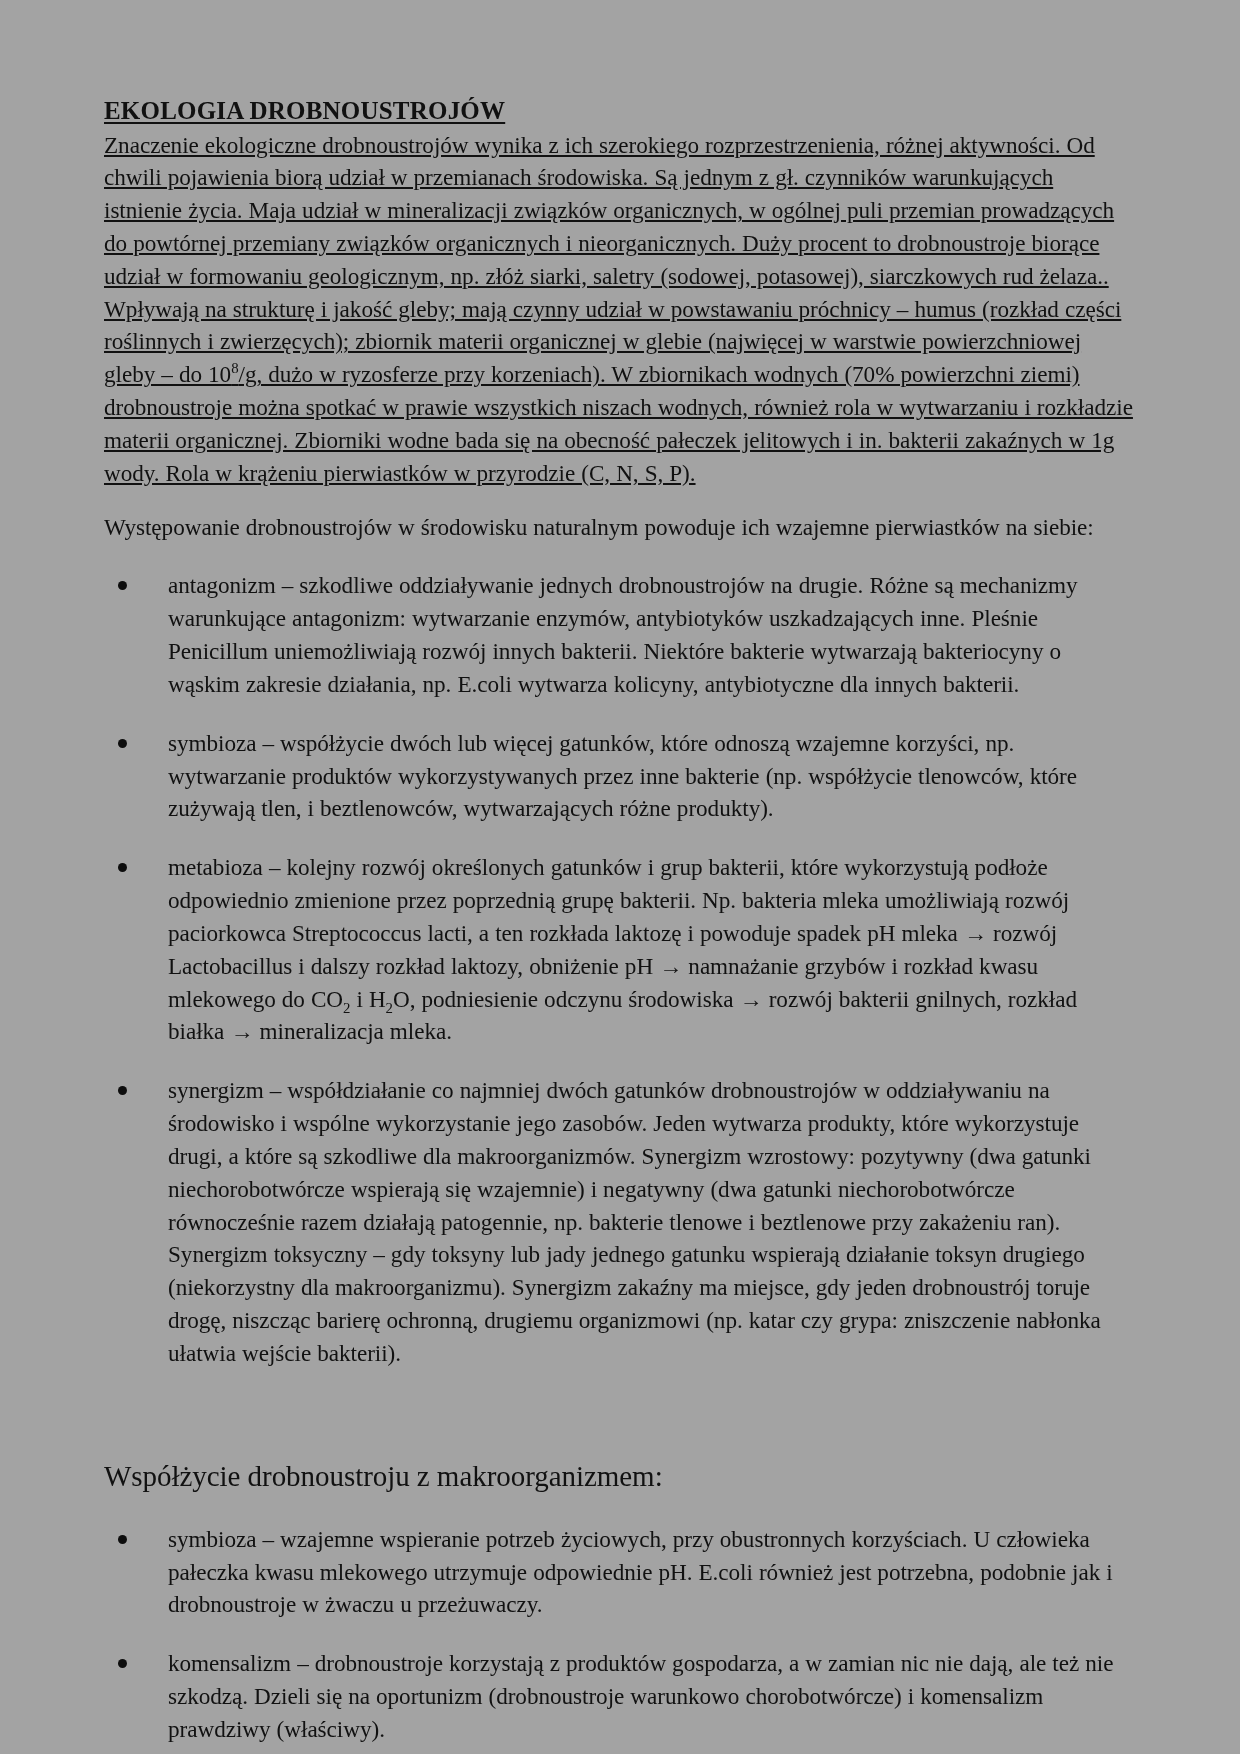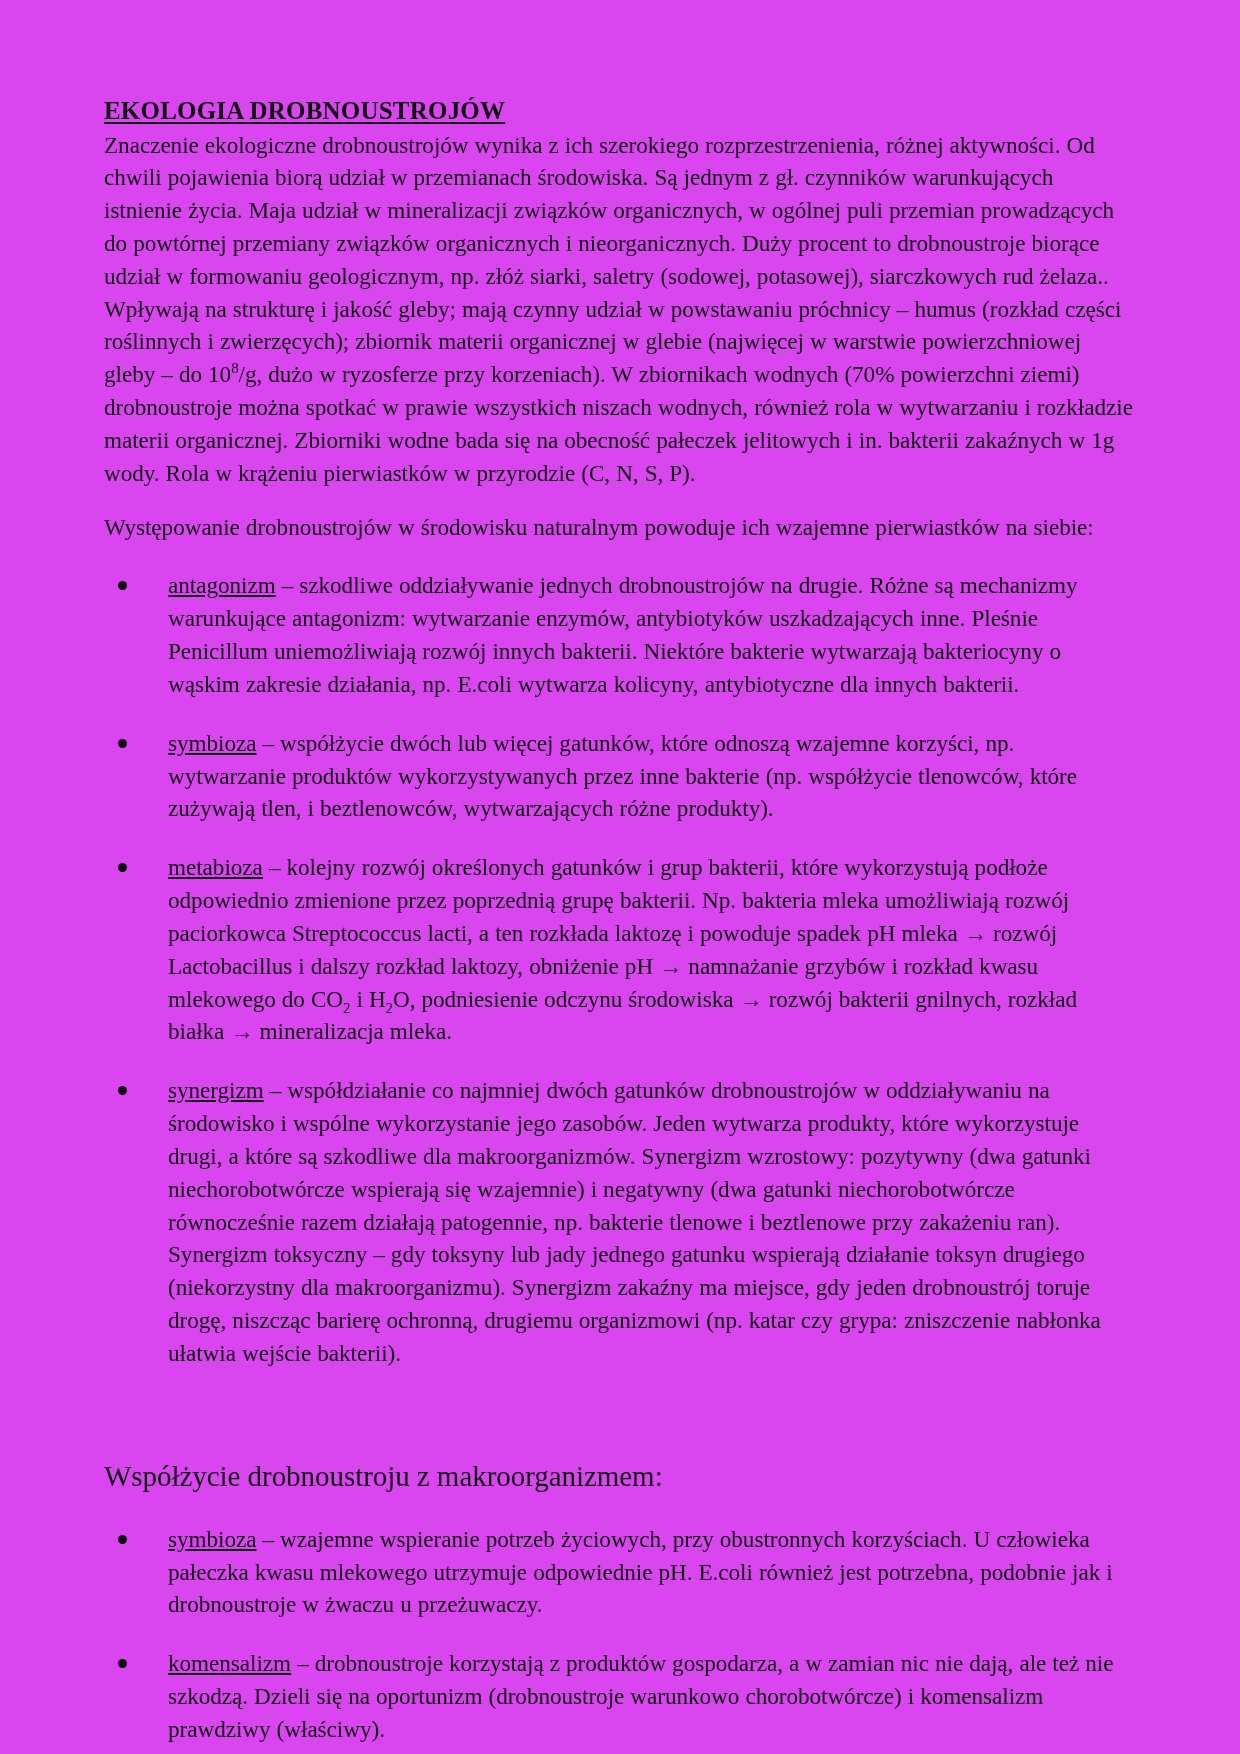--- a/index.html
+++ b/index.html
@@ -16,41 +16,42 @@
     color: #111111;
     overflow: hidden;
   }
   .page {
     position: absolute;
     left: 0; top: 0;
     width: 1240px;
     height: 1754px;
     padding: 96px 104px 60px 104px;
     box-sizing: border-box;
-    background: #d946ef;
+    background: #a3a3a3;
   }
   .doc-title {
     font-size: 25px;
     font-weight: bold;
     text-decoration: underline;
     text-underline-offset: 3px;
     letter-spacing: 0.2px;
     margin: 0 0 2px 0;
     line-height: 1.22;
   }
   p.para {
     margin: 0;
     font-size: 23.2px;
     line-height: 1.415;
     text-align: left;
     letter-spacing: -0.05px;
     word-spacing: 0.3px;
   }
   p.para.intro {
     margin-bottom: 0;
+    text-decoration: underline;
   }
   p.para.lead {
     margin-top: 21px;
   }
   ul.bullets {
     list-style: none;
     margin: 0;
     padding: 0;
   }
   ul.bullets li {
@@ -66,21 +67,20 @@
     content: "";
     position: absolute;
     left: 14px;
     top: 12px;
     width: 9px;
     height: 9px;
     background: #0d0d0d;
     border-radius: 50%;
   }
   .term {
-    text-decoration: underline;
     text-underline-offset: 2px;
   }
   sup.sup { font-size: 0.64em; vertical-align: super; line-height: 0; }
   sub.sub { font-size: 0.64em; vertical-align: sub; line-height: 0; }
   .gap-block { height: 86px; }
   .section-lead {
     margin: 0;
     font-size: 29px;
     line-height: 1.415;
     letter-spacing: -0.05px;

